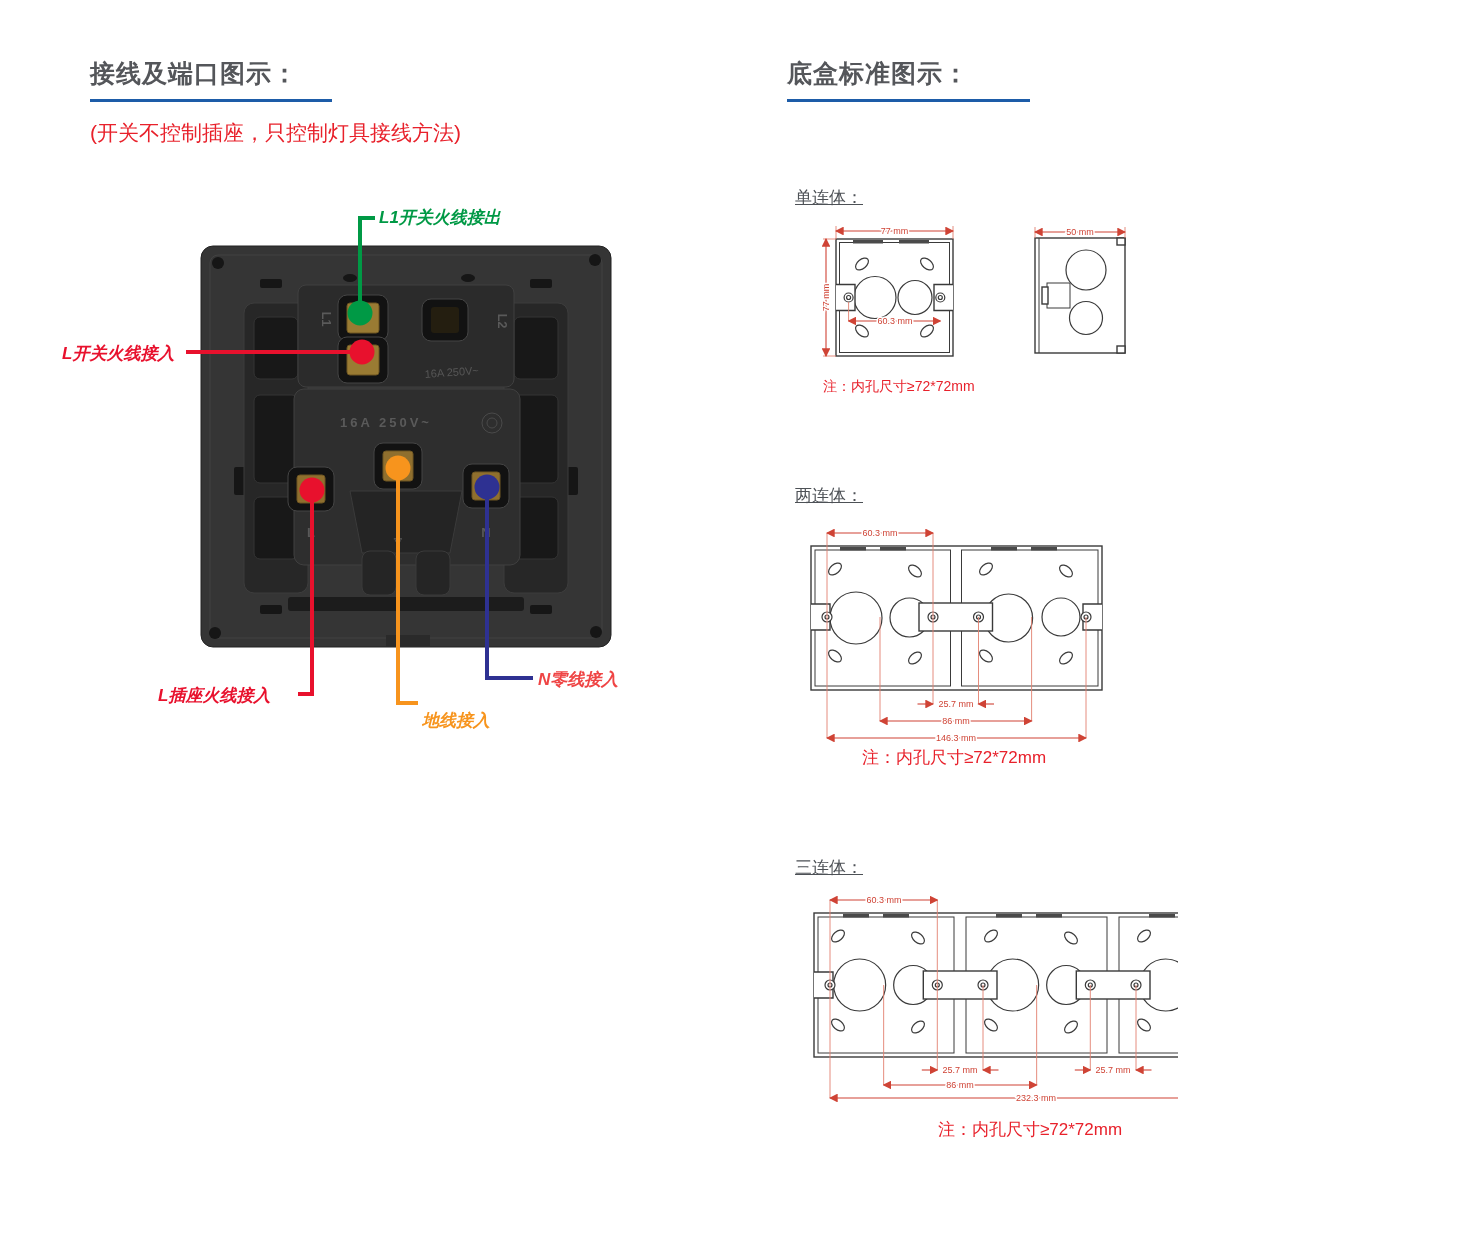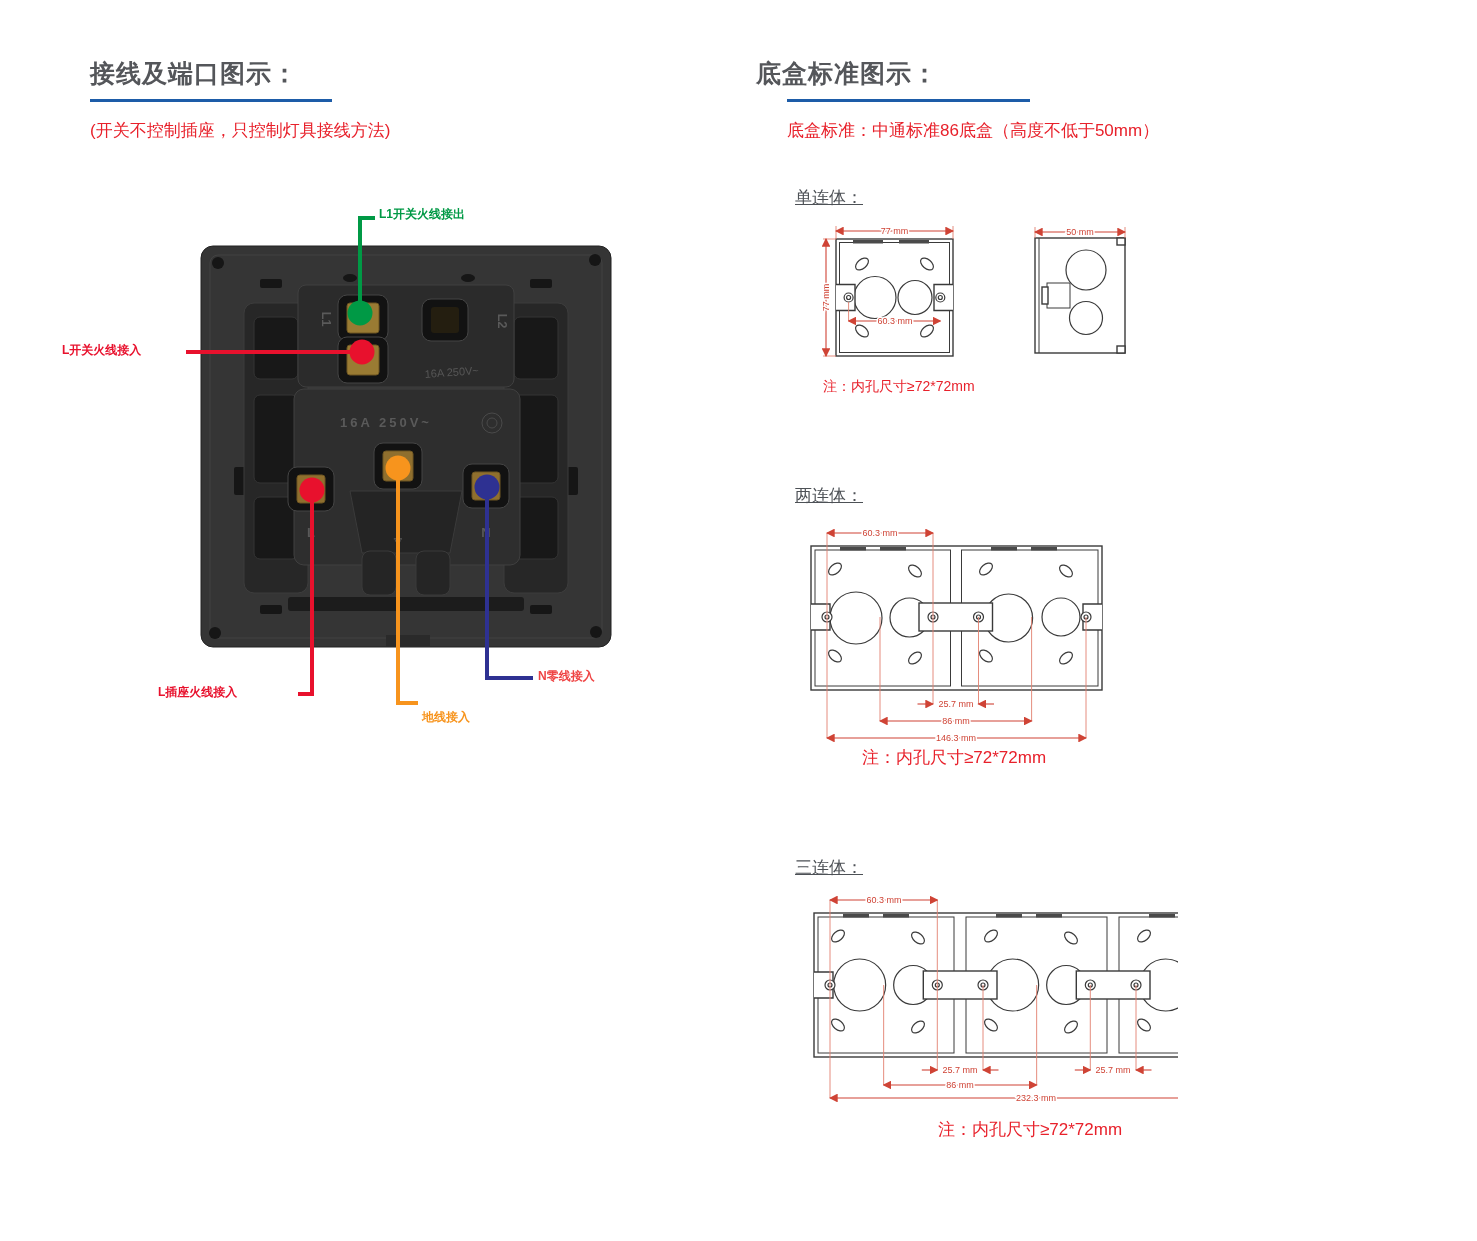--- a/index.html
+++ b/index.html
@@ -2,26 +2,26 @@
 <html><head>
 <meta charset="utf-8">
 <style>
   html,body{margin:0;padding:0;background:#fff;}
   #page{position:relative;width:1178px;height:1241px;background:#ffffff;
         font-family:"Liberation Sans","DejaVu Sans",sans-serif;overflow:hidden;}
   .abs{position:absolute;}
   .sec-title{font-size:25px;font-weight:bold;color:#54565a;letter-spacing:1px;white-space:nowrap;}
   .underline{height:3px;background:#1d5ca8;}
   .red{color:#e8212b;}
-  .sub{font-size:17px;white-space:nowrap;}
+  .sub{font-size:21px;white-space:nowrap;}
   .std{font-size:17px;white-space:nowrap;}
   .seclabel{font-size:17px;color:#4d5156;white-space:nowrap;text-decoration:underline;}
   .note-sm{font-size:14px;white-space:nowrap;}
   .note-lg{font-size:17px;white-space:nowrap;}
-  .annlabel{font-size:12px;font-weight:bold;white-space:nowrap;}
+  .annlabel{font-size:17px;font-weight:bold;white-space:nowrap;font-style:italic;}
   .c-green{color:#009945;} .c-red{color:#e8112d;text-align:right;} .c-orange{color:#f7941d;} .c-navy{color:#ef4444;}
   
   .bx{fill:#ffffff;stroke:#3a3a3a;stroke-width:1.4;}
   .bxt{fill:none;stroke:#3a3a3a;stroke-width:1;}
   .ov{fill:none;stroke:#3a3a3a;stroke-width:1.2;}
   .hole{fill:#ffffff;stroke:#3a3a3a;stroke-width:1.2;}
   .slot{fill:#4a4a4a;}
   .ext{stroke:#e2806f;stroke-width:0.9;}
   .dl{stroke:#cf4335;stroke-width:1.1;}
   .dt{font-size:9px;fill:#cf4335;paint-order:stroke;stroke:#ffffff;stroke-width:3px;
@@ -136,23 +136,22 @@
       <circle cx="427" cy="297" r="12.5" fill="#2e3192"></circle>
     </g>
   </svg>
 
   <div class="abs annlabel c-green" style="left:379px;top:206px;">L1开关火线接出</div>
   <div class="abs annlabel c-red" style="left:62px;top:342px;">L开关火线接入</div>
   <div class="abs annlabel c-red" style="left:158px;top:684px;">L插座火线接入</div>
   <div class="abs annlabel c-orange" style="left:422px;top:709px;">地线接入</div>
   <div class="abs annlabel c-navy" style="left:538px;top:668px;">N零线接入</div>
 
-  <div class="abs sec-title" style="left:756px;top:57px;text-align:center;">底盒标准图示：</div>
+  <div class="abs sec-title" style="left:787px;top:57px;text-align:center;">底盒标准图示：</div>
   <div class="abs underline" style="left:787px;top:99px;width:243px;"></div>
-  <div class="abs std red" style="left:787px;top:119px;">底盒标准：中通标准86底盒（高度不低于50mm）</div>
 
   <div class="abs seclabel" style="left:795px;top:186px;">单连体：</div>
 
   <svg class="abs" style="left:815px;top:212px;" width="165" height="155" viewBox="0 0 165 155">
     <defs>
       <marker id="sf-r" markerWidth="8" markerHeight="8" refX="7" refY="4" orient="0">
           <path d="M0 0L8 4L0 8z" fill="#cf4335"></path>
         </marker>
       <marker id="sf-l" markerWidth="8" markerHeight="8" refX="1" refY="4" orient="0">
           <path d="M8 0L0 4L8 8z" fill="#cf4335"></path>

